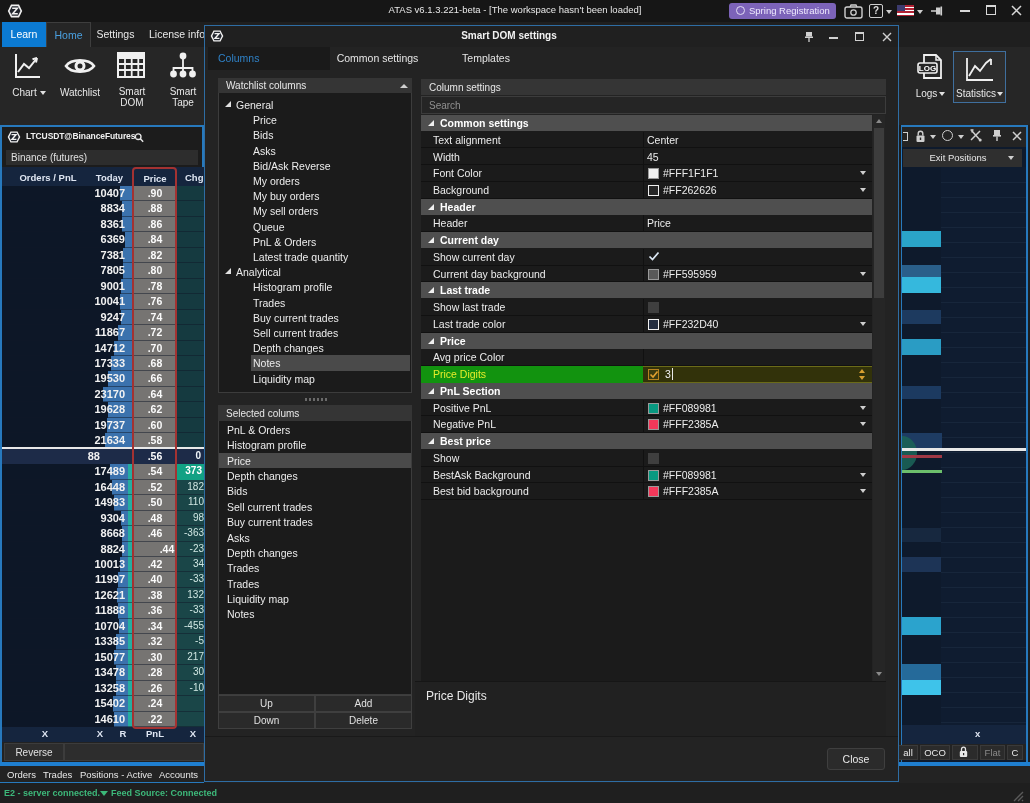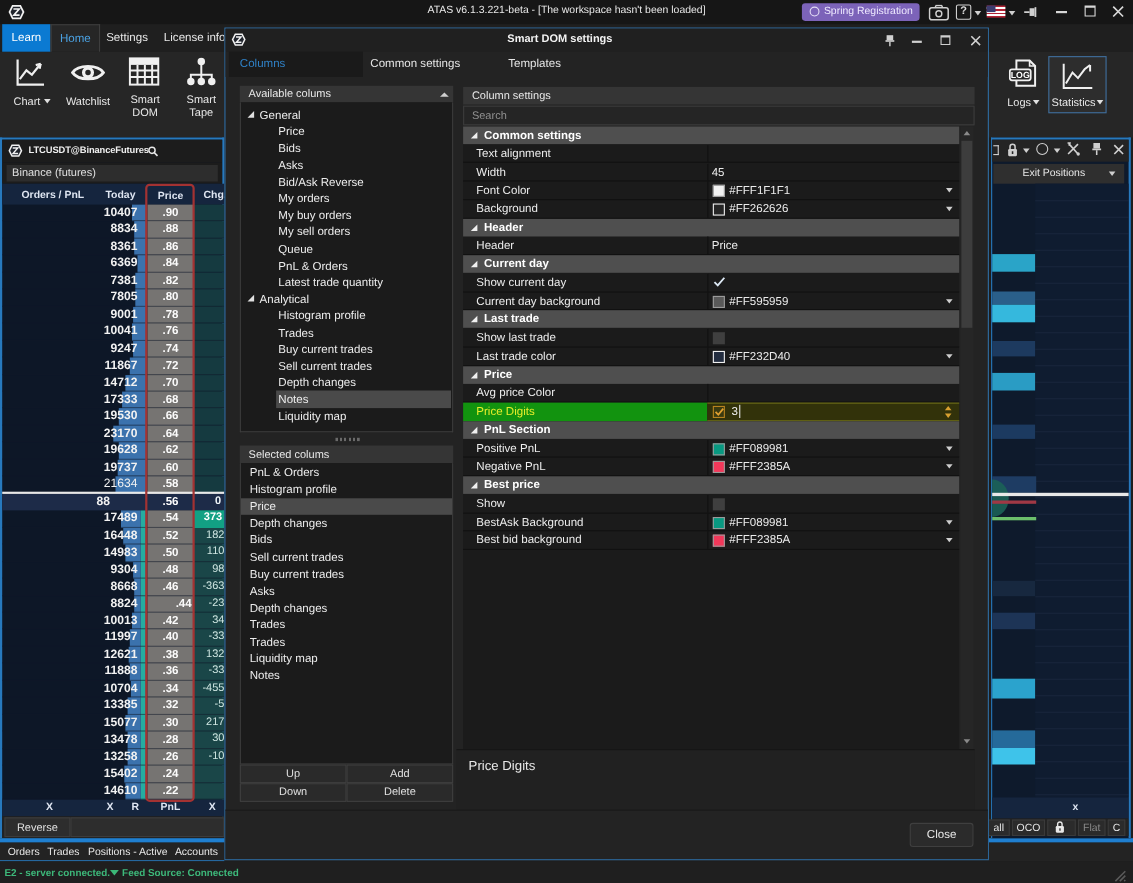--- a/index.html
+++ b/index.html
@@ -234,21 +234,21 @@
     <div class="a" style="left:174px;top:0;width:28px;height:100%;background:#153a40;"></div>
     <div class="a" style="right:71px;top:0;width:25.6px;height:100%;background:#3b72ad;"></div>
     <div class="a" style="left:0;top:1px;width:123px;text-align:right;font-size:11px;font-weight:bold;color:#f2f2f2;">19737</div>
     <div class="a" style="left:132px;top:0;width:42px;height:100%;background:#767472;"></div>
     <div class="a" style="left:132px;top:1px;width:42px;text-align:center;font-size:10.5px;font-weight:bold;color:#fbfbfb;">.60</div>
     <div class="a" style="left:0;bottom:0;width:100%;height:1px;background:rgba(16,24,40,0.5);"></div>
   </div>
 <div class="a" style="left:2px;top:433.0px;width:202px;height:16.00px;">
     <div class="a" style="left:174px;top:0;width:28px;height:100%;background:#153a40;"></div>
     <div class="a" style="right:71px;top:0;width:28.0px;height:100%;background:#3b72ad;"></div>
-    <div class="a" style="left:0;top:1px;width:123px;text-align:right;font-size:11px;font-weight:normal;color:#f2f2f2;">21634</div>
+    <div class="a" style="left:0;top:1px;width:123px;text-align:right;font-size:11px;font-weight:bold;color:#f2f2f2;">21634</div>
     <div class="a" style="left:132px;top:0;width:42px;height:100%;background:#767472;"></div>
     <div class="a" style="left:132px;top:1px;width:42px;text-align:center;font-size:10.5px;font-weight:bold;color:#fbfbfb;">.58</div>
     <div class="a" style="left:0;bottom:0;width:100%;height:1px;background:rgba(16,24,40,0.5);"></div>
   </div>
 <div class="a" style="left:2px;top:449.0px;width:202px;height:15.00px;background:#1d2b48;">
     <div class="a" style="left:0;top:1px;width:98px;text-align:right;font-size:11px;font-weight:bold;color:#f2f2f2;">88</div>
     <div class="a" style="left:132px;top:1px;width:42px;text-align:center;font-size:10.5px;font-weight:bold;color:#fbfbfb;">.56</div>
     <div class="a" style="left:174px;top:1px;width:25px;text-align:right;font-size:10px;font-weight:bold;color:#eef4f8;">0</div>
   </div>
 <div class="a" style="left:2px;top:447.0px;width:202px;height:2px;background:#e8e8e8;"></div>
@@ -560,21 +560,21 @@
 <div class="a" style="left:855px;top:32px;width:9px;height:9px;border:1.5px solid #d0d0d0;border-top-width:2.2px;"></div>
 <svg class="a" style="left:882px;top:32px" width="10" height="10" viewBox="0 0 10 10">
 <path d="M1 1 L9 9 M9 1 L1 9" stroke="#d0d0d0" stroke-width="1.4"></path>
   </svg>
 <div class="a" style="left:205px;top:47px;width:693px;height:23px;background:#232323;"></div>
 <div class="a" style="left:208px;top:47px;width:122px;height:23px;background:#1a1a1a;"></div>
 <div class="a" style="left:218px;top:52px;font-size:10.5px;color:#2f81c6;">Columns</div>
 <div class="a" style="left:330px;top:47px;width:95px;text-align:center;line-height:23px;font-size:10.5px;color:#e5e5e5;">Common settings</div>
 <div class="a" style="left:443px;top:47px;width:86px;text-align:center;line-height:23px;font-size:10.5px;color:#e5e5e5;">Templates</div>
 <div class="a" style="left:218px;top:78px;width:194px;height:15px;background:#353535;"></div>
-<div class="a" style="left:226px;top:80px;font-size:10px;color:#e8e8e8;">Available colums</div>
+<div class="a" style="left:226px;top:80px;font-size:10px;color:#e8e8e8;">Watchlist columns</div>
 <div class="a" style="left:400px;top:84px;width:0;height:0;border-left:4px solid transparent;border-right:4px solid transparent;border-bottom:4.5px solid #cfcfcf;"></div>
 <div class="a" style="left:218px;top:93px;width:194px;height:300px;background:#1b1b1b;border:1px solid #3c3c3c;border-top:none;"></div>
 <div class="a" style="left:218px;top:97.0px;width:193px;height:15.2px;">
     <div class="a" style="left:7px;top:4px;width:0;height:0;border-left:6px solid transparent;border-bottom:6px solid #e0e0e0;"></div>
     <div class="a" style="left:18px;top:2px;font-size:10.5px;color:#ececec;">General</div>
   </div>
 <div class="a" style="left:218px;top:112.2px;width:193px;height:15.2px;">
     <div class="a" style="left:33px;top:0;right:1px;height:100%;"></div>
     <div class="a" style="left:35px;top:2px;font-size:10.5px;color:#ececec;">Price</div>
   </div>
@@ -698,20 +698,23 @@
 <div class="a" style="left:421px;top:96px;width:465px;height:18px;background:#252525;border:1px solid #3c3c3c;"></div>
 <div class="a" style="left:429px;top:100px;font-size:10px;color:#909090;">Search</div>
 <div class="a" style="left:421px;top:115px;width:451px;height:566px;background:#1b1b1b;"></div>
 <div class="a grp" style="left:421px;top:115.0px;">
     <span class="exp" style="position:absolute;left:7px;top:5px;border-left:6px solid transparent;border-bottom:6px solid #f0f0f0;width:0;height:0;"></span>
     <b>Common settings</b>
   </div>
 <div class="a" style="left:421px;top:131.7px;width:451px;height:16.74px;border-bottom:1px solid #111;">
     <div class="rowlbl">Text alignment</div>
     <div class="a" style="left:222px;top:0;width:1px;height:100%;background:#111;"></div>
+    <div class="a" style="left:222px;top:0;right:0;height:100%;">
+      <div class="vplain">Center</div>
+    </div>
   </div>
 <div class="a" style="left:421px;top:148.5px;width:451px;height:16.74px;border-bottom:1px solid #111;">
     <div class="rowlbl">Width</div>
     <div class="a" style="left:222px;top:0;width:1px;height:100%;background:#111;"></div>
     <div class="a" style="left:222px;top:0;right:0;height:100%;">
       <div class="vplain">45</div>
     </div>
   </div>
 <div class="a" style="left:421px;top:165.2px;width:451px;height:16.74px;border-bottom:1px solid #111;">
     <div class="rowlbl">Font Color</div>

